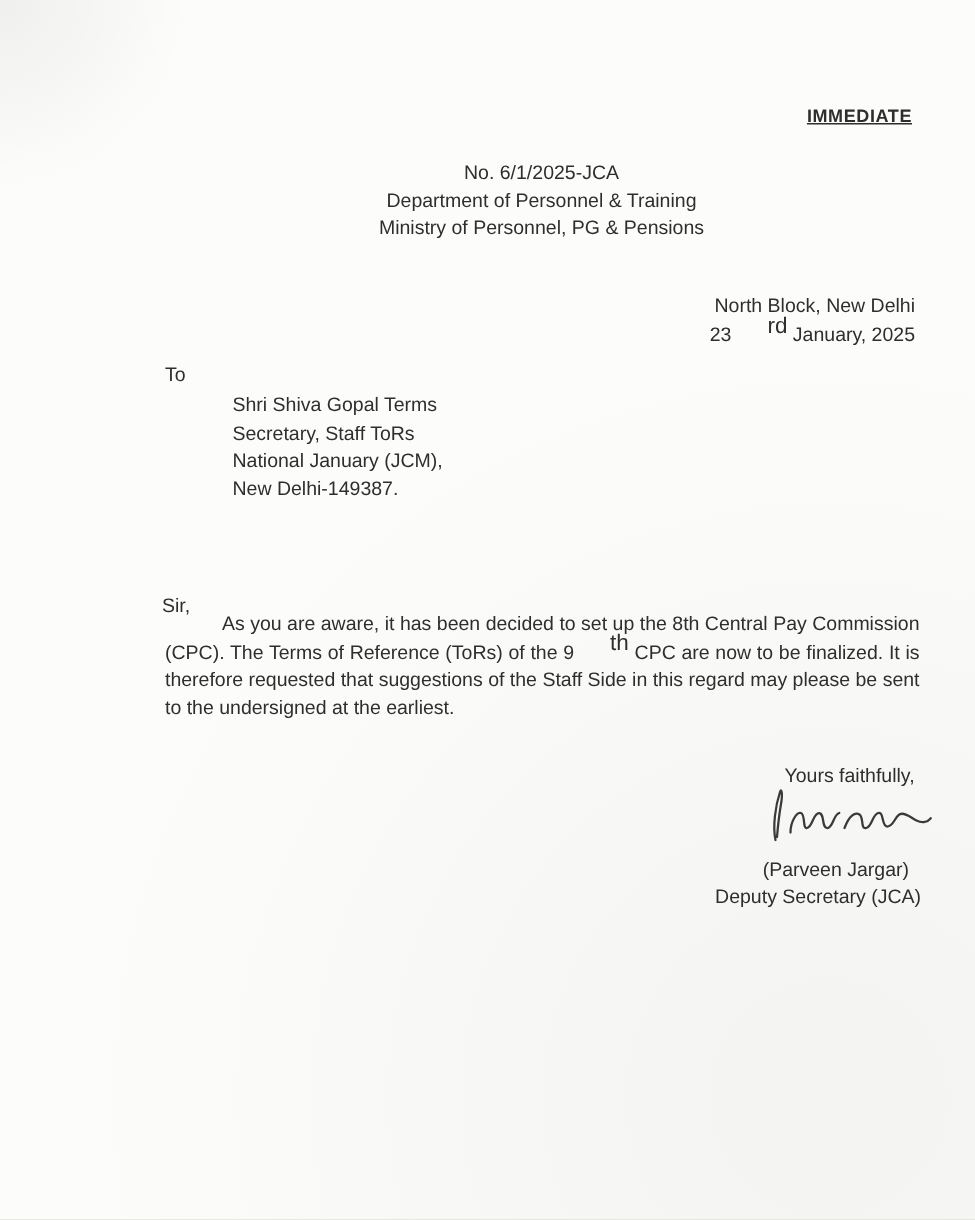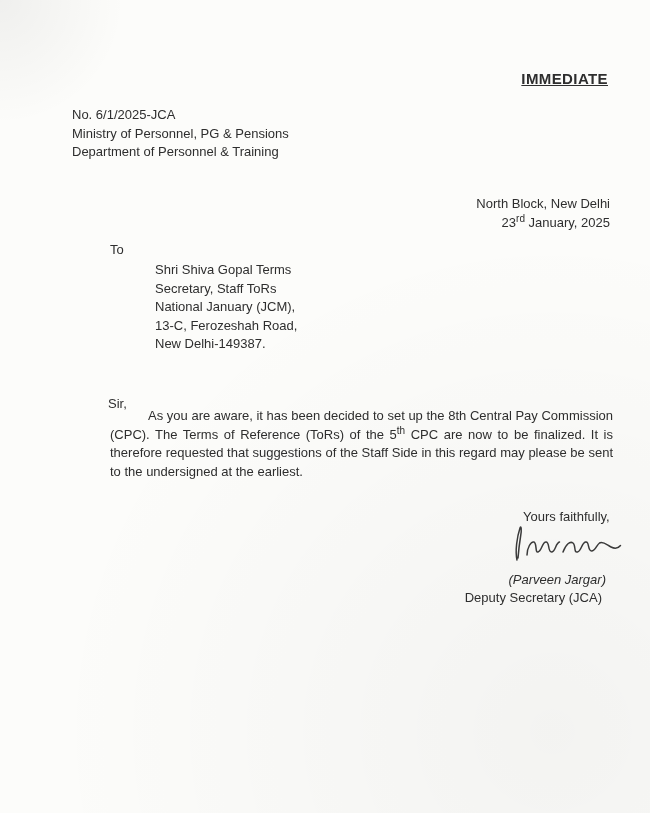--- a/index.html
+++ b/index.html
@@ -21,42 +21,44 @@
     font-size: 13px;
     overflow: hidden;
   }
   .immediate {
     position: absolute;
     top: 70px;
     right: 42px;
     font-weight: bold;
     text-decoration: underline;
     letter-spacing: 0.4px;
-    font-size: 15px;
+    font-size: 12px;
   }
   .letter-head {
     position: absolute;
     top: 106px;
     left: 0;
     width: 100%;
     box-sizing: border-box;
     padding-left: 72px;
+    text-align: center;
     line-height: 18.5px;
   }
   .place-date {
     position: absolute;
     top: 194px;
     right: 40px;
     text-align: right;
     line-height: 19px;
   }
   sup {
-    font-size: 10px;
+    font-size: 15px;
     line-height: 0;
     vertical-align: super;
+    margin-left: 24px;
   }
   .to-label {
     position: absolute;
     top: 242px;
     left: 110px;
     text-align: right;
   }
   .recipient {
     position: absolute;
     top: 261px;
@@ -88,59 +90,57 @@
   }
   .signature {
     position: absolute;
     top: 524px;
     left: 508px;
   }
   .signer-name {
     position: absolute;
     top: 572px;
     right: 44px;
-    font-style: italic;
   }
   .signer-title {
     position: absolute;
     top: 590px;
-    right: 48px;
+    right: 36px;
   }
 </style>
 </head>
 <body>
 
 <div class="page">
 
   <div class="immediate">IMMEDIATE</div>
 
   <div class="letter-head">
     <div>No. 6/1/2025-JCA</div>
+    <div>Department of Personnel &amp; Training</div>
     <div>Ministry of Personnel, PG &amp; Pensions</div>
-    <div>Department of Personnel &amp; Training</div>
   </div>
 
   <div class="place-date">
     <div>North Block, New Delhi</div>
     <div><span>23</span><sup>rd</sup><span> January, 2025</span></div>
   </div>
 
   <div class="to-label">To</div>
 
   <div class="recipient">
     <div>Shri Shiva Gopal Terms</div>
     <div>Secretary, Staff ToRs</div>
     <div>National January (JCM),</div>
-    <div>13-C, Ferozeshah Road,</div>
     <div>New Delhi-149387.</div>
   </div>
 
   <div class="salutation">Sir,</div>
 
-  <div class="body-par"><span class="indent"></span><span>As you are aware, it has been decided to set up the 8th Central Pay Commission (CPC). The Terms of Reference (ToRs) of the 5</span><sup>th</sup><span> CPC are now to be finalized. It is therefore requested that suggestions of the Staff Side in this regard may please be sent to the undersigned at the earliest.</span></div>
+  <div class="body-par"><span class="indent"></span><span>As you are aware, it has been decided to set up the 8th Central Pay Commission (CPC). The Terms of Reference (ToRs) of the 9</span><sup>th</sup><span> CPC are now to be finalized. It is therefore requested that suggestions of the Staff Side in this regard may please be sent to the undersigned at the earliest.</span></div>
 
   <div class="closing">Yours faithfully,</div>
 
   <div class="signature">
     <svg width="118" height="44" viewBox="0 0 118 44">
       <g fill="none" stroke="#3a3a3a" stroke-width="1.5" stroke-linecap="round" stroke-linejoin="round">
         <path d="M9 36 C7 27 9 13 12 4 C13 1 14 5 12.5 13 C11.5 19 10.5 28 10 34"></path>
         <path d="M19 31 C19 24 23 17 26 18 C29 19 27 29 30 28 C34 27 34 18 38 18 C42 18 39.5 28 43.5 28 C47.5 28 47.5 19 51.5 18"></path>
         <path d="M55 28 C58 20 62 17 65 19 C68 21 65.5 29 69.5 28 C73.5 27 73.5 19 77.5 18 C81.5 17 79.5 27 83.5 27 C87.5 27 88.5 21 91.5 19 C95 17 99 21 103 23 C107 25 110.5 24 112.5 21.5"></path>
       </g>

